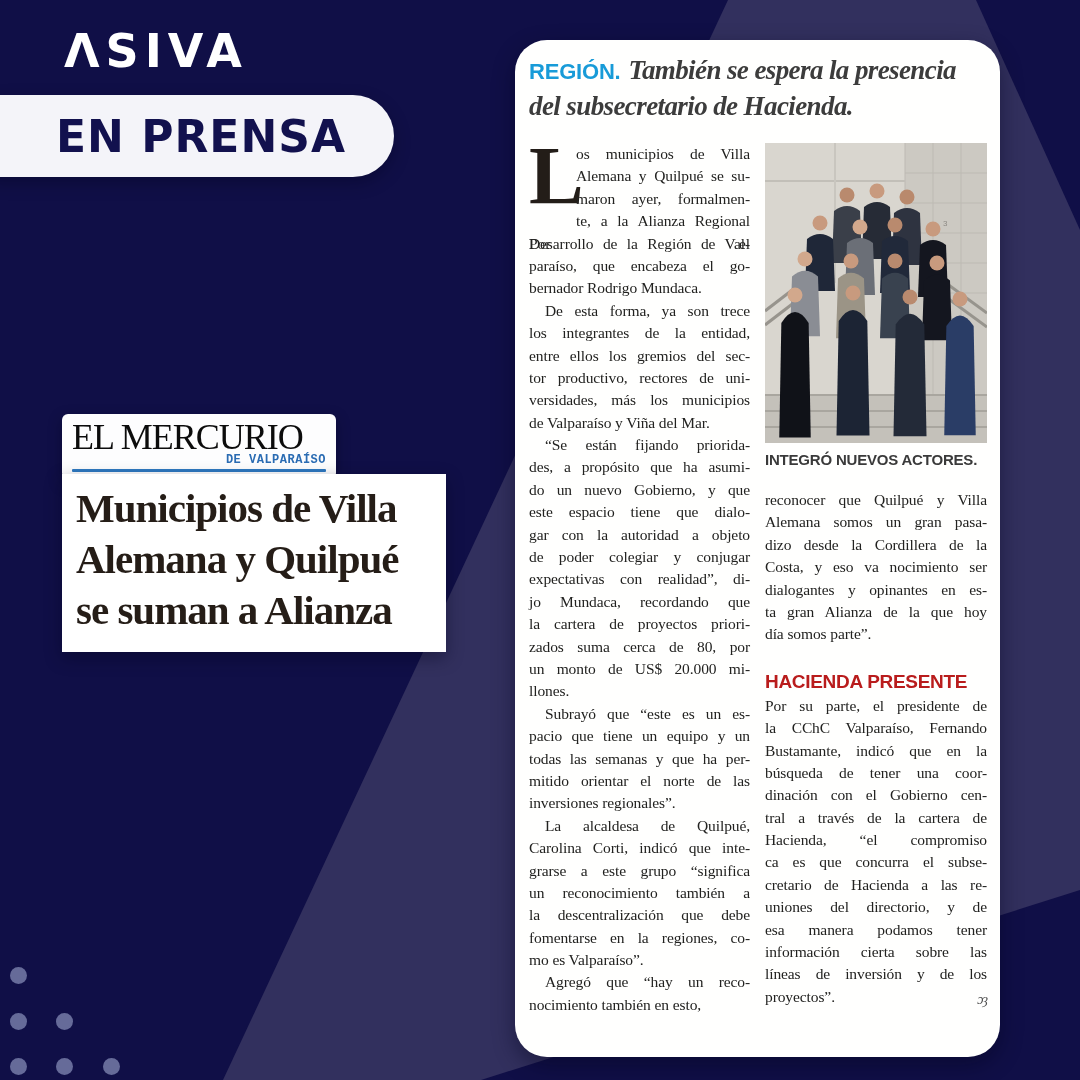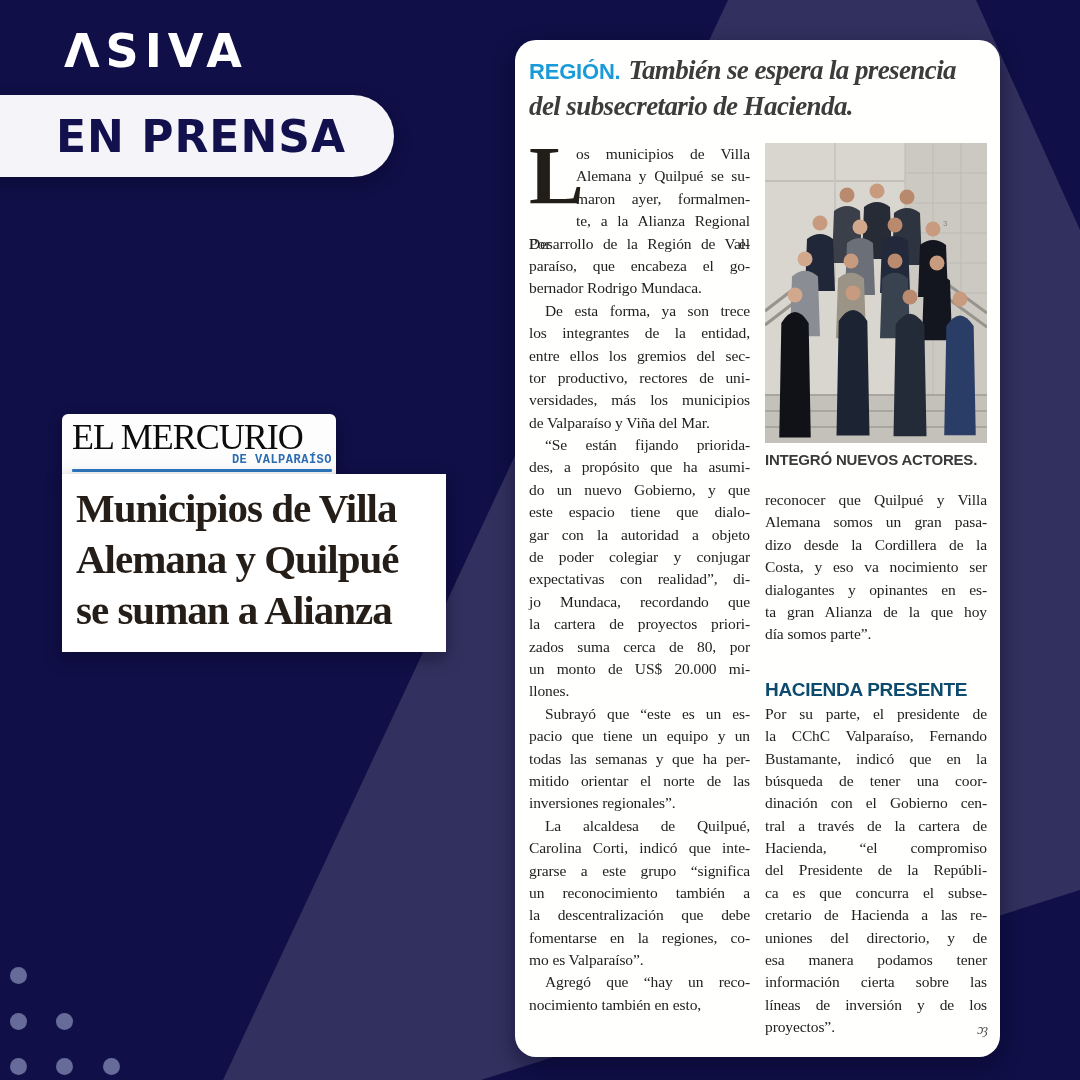--- a/index.html
+++ b/index.html
@@ -10,34 +10,34 @@
   .logo{position:absolute;left:64px;top:24px;color:#ffffff;font-family:"DejaVu Sans",sans-serif;
         font-size:46px;font-weight:800;letter-spacing:6px;}
   .pill{position:absolute;left:-18px;top:95px;height:82px;border-radius:14px 44px 44px 14px;
         background:#f4f4f9;display:flex;align-items:center;padding:0 48px 0 74px;
         box-shadow:0 6px 16px rgba(4,4,28,.35);}
   .pill-text{font-family:"DejaVu Sans",sans-serif;font-size:44px;font-weight:800;
         color:#12114e;letter-spacing:1px;white-space:nowrap;}
 
   
   .masthead-card{position:absolute;left:62px;top:414px;width:274px;background:#fdfdfe;border-radius:6px;
-        padding:5px 4px 7px 10px;box-sizing:border-box;box-shadow:0 5px 14px rgba(4,4,28,.4);}
+        padding:5px 10px 7px 10px;box-sizing:border-box;box-shadow:0 5px 14px rgba(4,4,28,.4);}
   .mast-title{font-family:"Liberation Serif",serif;font-size:36px;line-height:37px;color:#0c0c0c;
         letter-spacing:-1px;white-space:nowrap;}
   .mast-sub{font-family:Liberation Mono, monospace;font-size:12px;font-weight:700;color:#2b6cb3;
         text-align:right;letter-spacing:.5px;margin-top:-3px;}
   .mast-rule{height:3px;background:#2e79c0;margin-top:2px;border-radius:1px;}
   .headline-card{position:absolute;left:62px;top:474px;width:384px;background:#ffffff;border-radius:0;
         padding:9px 14px 16px 14px;box-sizing:border-box;box-shadow:0 6px 16px rgba(4,4,28,.4);}
   .headline-line{font-family:"Liberation Serif",serif;font-weight:700;font-size:41px;line-height:51px;
         color:#251d17;letter-spacing:-1px;white-space:nowrap;}
 
   
   .article-card{position:absolute;left:515px;top:40px;width:485px;height:1017px;background:#fffffe;
-        border-radius:21px;box-sizing:border-box;padding:12px 13px 14px 14px;
+        border-radius:32px;box-sizing:border-box;padding:12px 13px 14px 14px;
         box-shadow:0 8px 22px rgba(4,4,28,.45);}
   .kline{white-space:nowrap;line-height:36px;height:36px;overflow:visible;}
   .klabel{font-family:"Liberation Sans",sans-serif;font-weight:800;font-size:22px;color:#189bd8;
         letter-spacing:-.2px;margin-right:8px;font-style:normal;}
   .ksub{font-family:"Liberation Serif",serif;font-style:italic;font-weight:700;font-size:27px;
         color:#3c3c3c;letter-spacing:-.6px;}
   .cols{display:flex;gap:15px;margin-top:19px;}
   .col{width:222px;}
   .para{margin:0;}
   .tline{position:relative;font-family:"Liberation Serif",serif;font-size:15.5px;line-height:22.4px;
@@ -45,21 +45,21 @@
         letter-spacing:-.1px;}
   .tline.last{text-align-last:left;}
   .tline.ind{text-indent:16px;}
   .dropcap{float:left;width:44px;height:66px;font-family:"Liberation Serif",serif;font-weight:700;
         font-size:82px;line-height:62px;color:#231d18;margin:2px 3px 0 0;}
   .photo-wrap{width:222px;height:300px;overflow:hidden;background:#d6d3cc;}
   .caption{font-family:"Liberation Sans",sans-serif;font-weight:700;font-size:15px;line-height:18px;
         color:#3a3a3a;margin-top:8px;letter-spacing:-.2px;}
   .cont-top{margin-top:20px;}
   .subhead{font-family:"Liberation Sans",sans-serif;font-weight:800;font-size:19px;line-height:24px;
-        color:#0c4a6e;margin-top:32px;margin-bottom:1px;letter-spacing:-.3px;}
+        color:#b91c1c;margin-top:24px;margin-bottom:1px;letter-spacing:-.3px;}
   .endmark{position:absolute;right:0;top:3px;font-style:italic;font-size:14px;color:#4e4e4e;
         letter-spacing:-1px;}
 
   
   .dot{position:absolute;width:17px;height:17px;border-radius:50%;background:#666b99;}
 </style>
 </head>
 <body>
 
 <div class="canvas">
@@ -279,21 +279,20 @@
         <div class="subhead">HACIENDA PRESENTE</div>
         <div>
             <div class="para">
               <div class="tline">Por su parte, el presidente de</div>
               <div class="tline">la CChC Valparaíso, Fernando</div>
               <div class="tline">Bustamante, indicó que en la</div>
               <div class="tline">búsqueda de tener una coor-</div>
               <div class="tline">dinación con el Gobierno cen-</div>
               <div class="tline">tral a través de la cartera de</div>
               <div class="tline">Hacienda, “el compromiso</div>
-              <div class="tline">del Presidente de la Repúbli-</div>
               <div class="tline">ca es que concurra el subse-</div>
               <div class="tline">cretario de Hacienda a las re-</div>
               <div class="tline">uniones del directorio, y de</div>
               <div class="tline">esa manera podamos tener</div>
               <div class="tline">información cierta sobre las</div>
               <div class="tline">líneas de inversión y de los</div>
               <div class="tline last">proyectos”.<span class="endmark">ɔȝ</span></div>
             </div>
           </div>
       </div>

